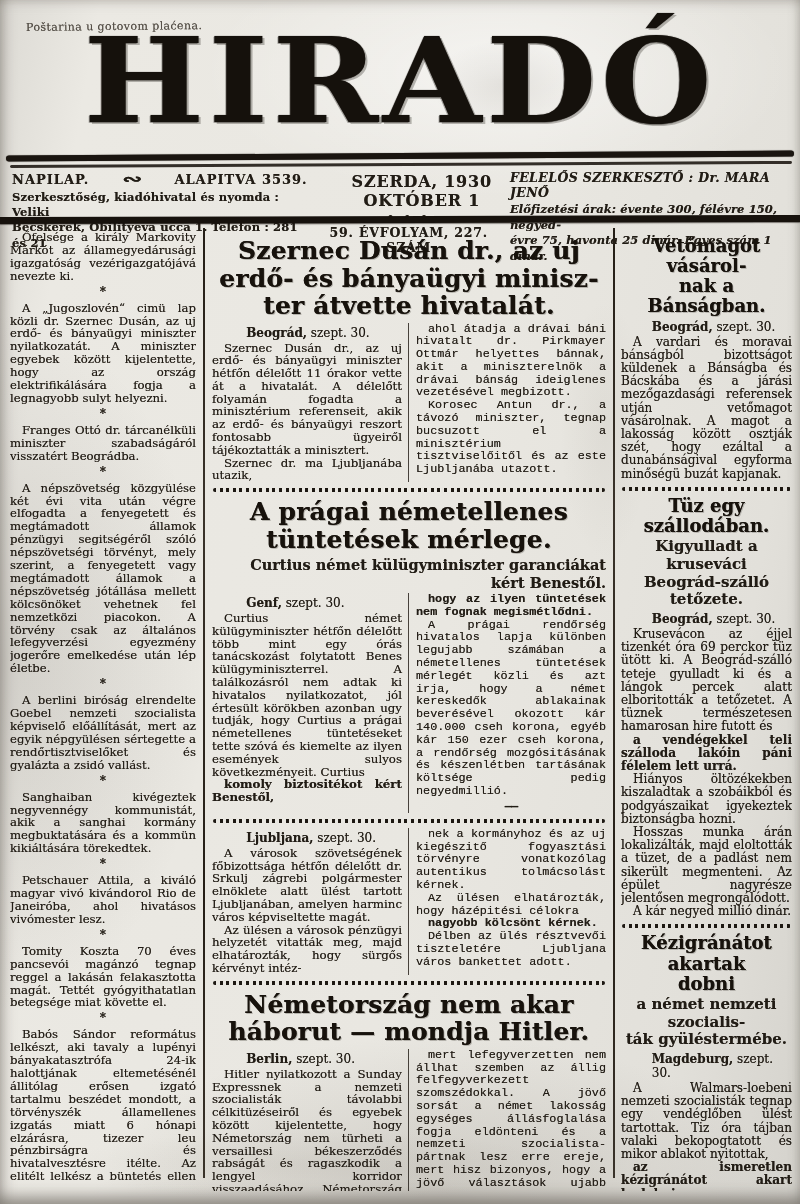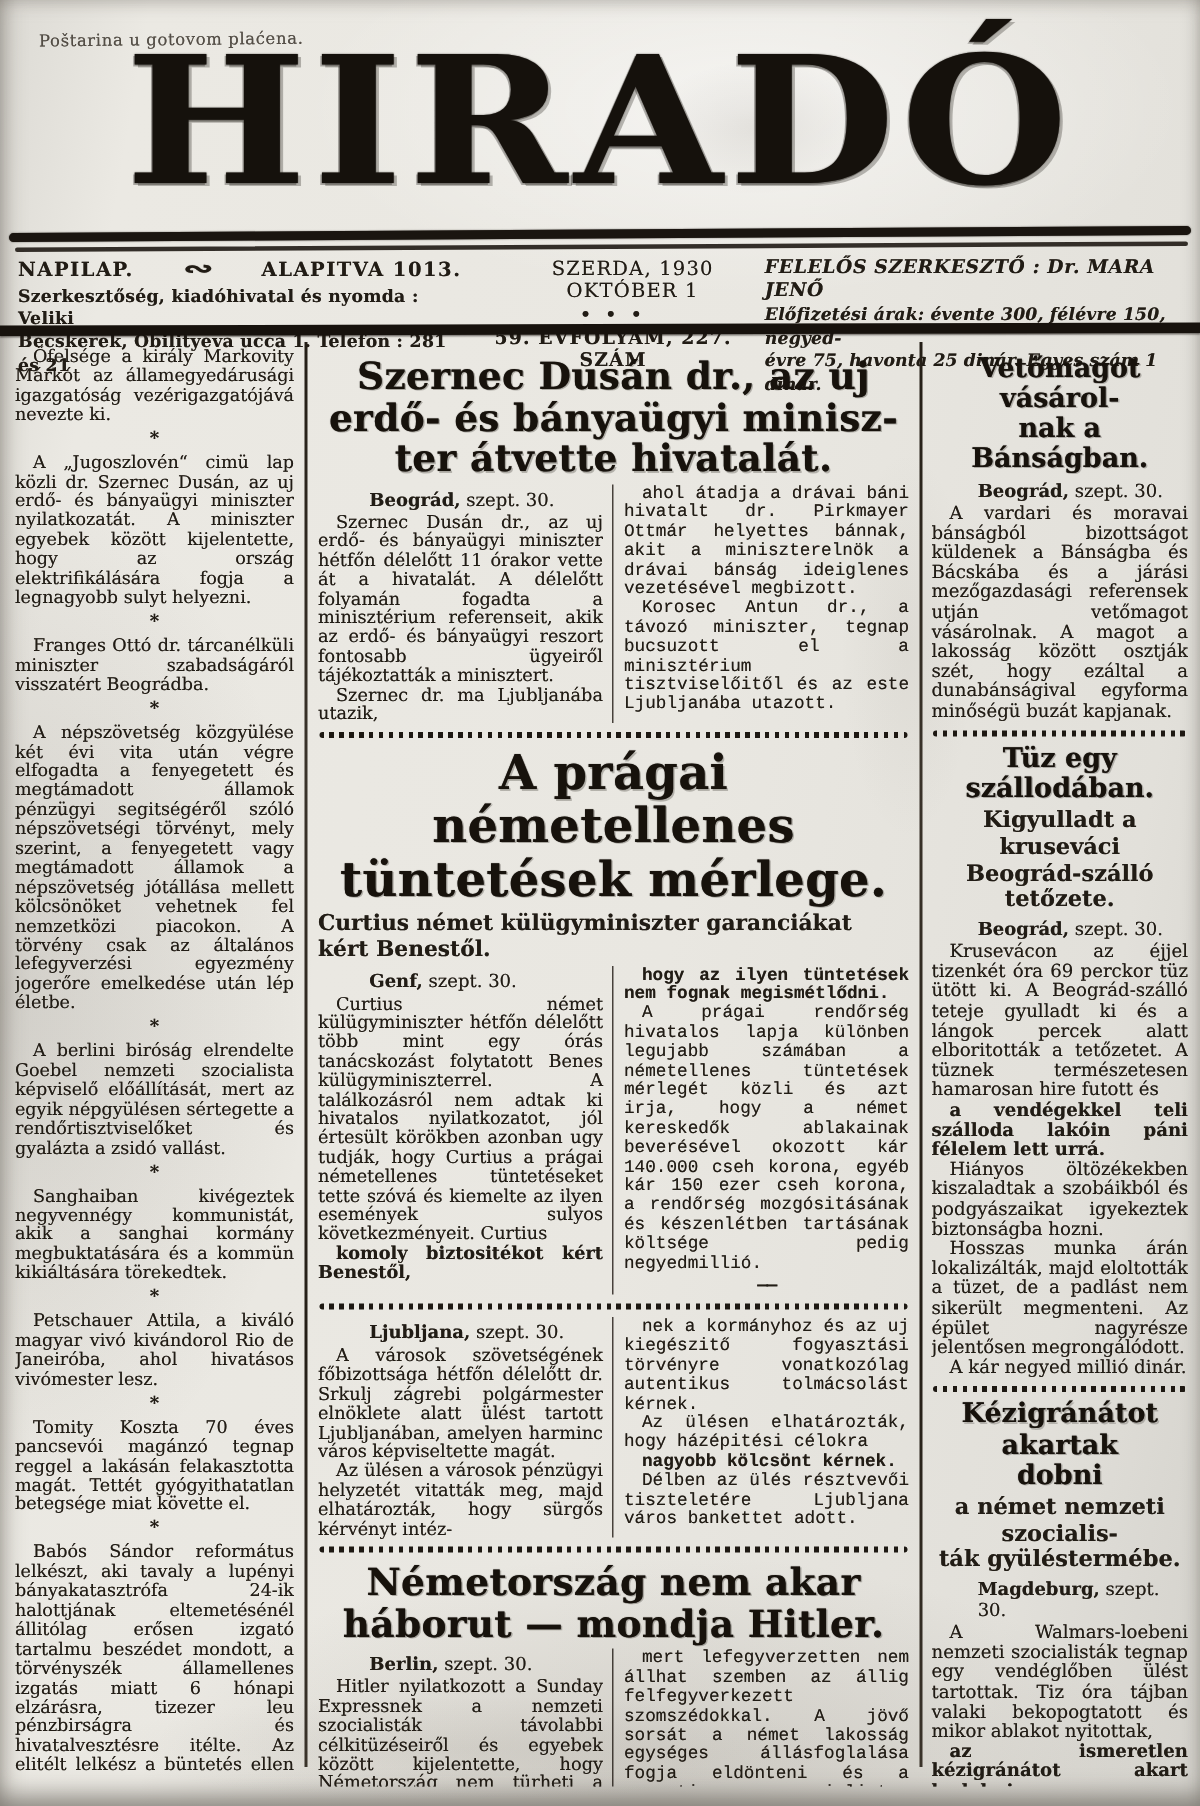--- a/index.html
+++ b/index.html
@@ -29,21 +29,21 @@
   }
   .mast-rule-a{position:absolute;top:153px;left:6px;right:6px;height:6px;background:#1a1510;transform:rotate(-.35deg);border-radius:3px;box-shadow:0 0 1px rgba(26,21,16,.8);}
   .mast-rule-b{position:absolute;top:163px;left:10px;right:8px;height:3px;background:#1f1a14;transform:rotate(-.3deg);border-radius:2px;opacity:.9;}
   .info-row{position:absolute;top:170px;left:12px;right:10px;display:flex;}
   .info-left{width:38%;}
   .info-mid{width:26%;text-align:center;}
   .info-right{width:36%;font-style:italic;}
   .info-line1{display:flex;align-items:baseline;justify-content:space-between;font-weight:bold;font-size:13px;letter-spacing:1px;}
   .ornament{font-size:15px;letter-spacing:0;font-weight:bold;transform:scaleX(1.6);display:inline-block;}
   .addr{font-weight:bold;font-size:11.5px;line-height:1.32;letter-spacing:.2px;margin-top:2px;}
-  .date-line{font-weight:normal;font-size:13px;letter-spacing:.8px;margin-top:2px;margin-left:26px;}
+  .date-line{font-weight:bold;font-size:16px;letter-spacing:.8px;margin-top:2px;margin-left:26px;}
   .hdots{font-size:11px;font-weight:bold;letter-spacing:3px;margin:1px 0;}
   .issue-line{font-weight:bold;font-size:12.5px;letter-spacing:.8px;}
   .editor-line{font-weight:bold;font-size:12.5px;letter-spacing:.4px;}
   .price{font-weight:bold;font-size:11.5px;line-height:1.35;letter-spacing:.1px;margin-top:2px;}
   .header-bar{position:absolute;top:216px;left:0;right:0;height:7px;background:#17120d;transform:rotate(-.15deg);box-shadow:0 1px 1px rgba(23,18,13,.5);}
 
   
   .vrule{position:absolute;top:228px;bottom:26px;width:1.6px;background:linear-gradient(#241e16,#3a332a 30%,#241e16 70%,#3a332a);}
   .vrule.v1{left:203px;}
   .vrule.v2{left:613px;}
@@ -58,24 +58,24 @@
   .col-left .p{font-size:11.7px;line-height:12.9px;}
   .col-right .p{font-size:12.1px;line-height:13.2px;}
   .b{font-weight:bold;}
   .brief-sep{text-align:center;font-weight:bold;font-size:12px;line-height:13px;margin:3px 0;}
 
   .dateline{font-size:12px;line-height:14px;text-align:left;padding-left:18%;margin:3px 0 2px;}
   .dl-city{font-weight:bold;}
 
   .m-head{font-weight:bold;text-align:center;line-height:1.1;letter-spacing:.2px;white-space:pre-line;margin:6px 0 3px;color:#17120c;text-shadow:1px 1px 0 rgba(23,18,12,.25),0 0 .6px rgba(23,18,12,.8);}
   .h-a1{font-size:25px;}
-  .h-a2{font-size:32px;}
+  .h-a2{font-size:25px;}
   .h-a3{font-size:23px;}
   .h-a4{font-size:25px;}
-  .m-sub{font-weight:bold;text-align:left;font-size:14.5px;line-height:1.2;white-space:pre-line;margin:2px 0 2px;}
+  .m-sub{font-weight:bold;text-align:right;font-size:14.5px;line-height:1.2;white-space:pre-line;margin:2px 0 2px;}
   .twocol{display:flex;}
   .sc-l{width:50%;padding-right:6px;border-right:1.4px solid rgba(30,24,17,.8);box-sizing:border-box;}
   .sc-r{width:50%;padding-left:7px;box-sizing:border-box;font-family:Liberation Mono, monospace;}
   .end-dash{text-align:center;font-weight:bold;font-size:12px;line-height:12px;margin-top:3px;letter-spacing:-1px;}
 
   .dotrule{height:4px;margin:6px 1px 5px;background:repeating-linear-gradient(90deg,#1d1812 0 3px,transparent 3px 6.6px);border-radius:2px;}
 
   .r-head{font-weight:bold;text-align:center;line-height:1.12;font-size:18px;white-space:pre-line;margin:5px 0 2px;color:#17120c;text-shadow:1px 1px 0 rgba(23,18,12,.22),0 0 .6px rgba(23,18,12,.8);}
   .r-sub{font-weight:bold;text-align:center;font-size:15px;line-height:1.18;white-space:pre-line;margin:1px 0 2px;}
 
@@ -95,21 +95,21 @@
   <div class="postage ink">Poštarina u gotovom plaćena.</div>
   <div class="masthead">HIRADÓ</div>
   <div class="mast-rule-a"></div>
   <div class="mast-rule-b"></div>
 
   <div class="info-row ink">
     <div class="info-left">
       <div class="info-line1">
         <span>NAPILAP.</span>
         <span class="ornament">∾</span>
-        <span>ALAPITVA 1013.</span>
+        <span>ALAPITVA 3539.</span>
       </div>
       <div class="addr">
         <div>Szerkesztőség, kiadóhivatal és nyomda : Veliki</div>
         <div>Becskerek, Obilityeva ucca 1. Telefon : 281 és 21</div>
       </div>
     </div>
     <div class="info-mid">
       <div class="date-line">SZERDA, 1930 OKTÓBER 1</div>
       <div class="hdots">• • •</div>
       <div class="issue-line">59. ÉVFOLYAM, 227. SZÁM</div>

